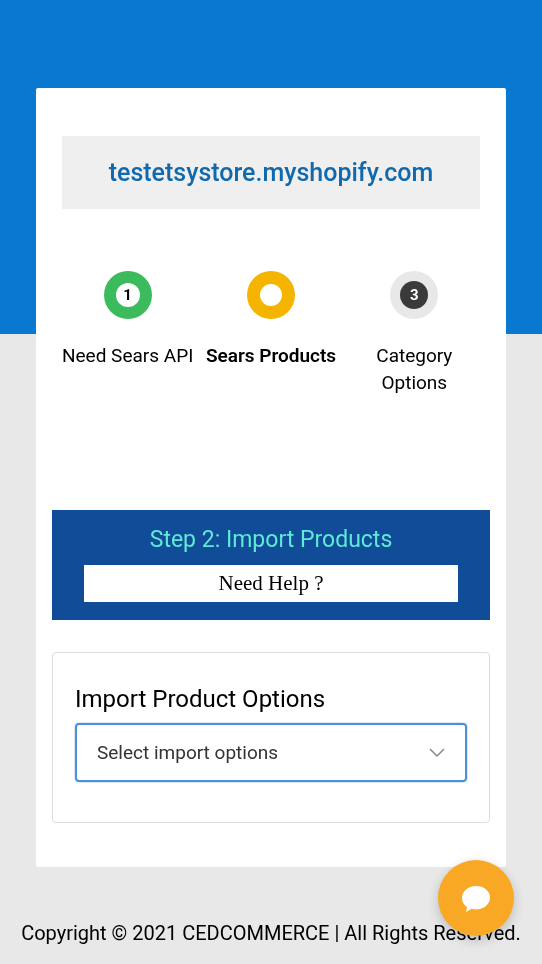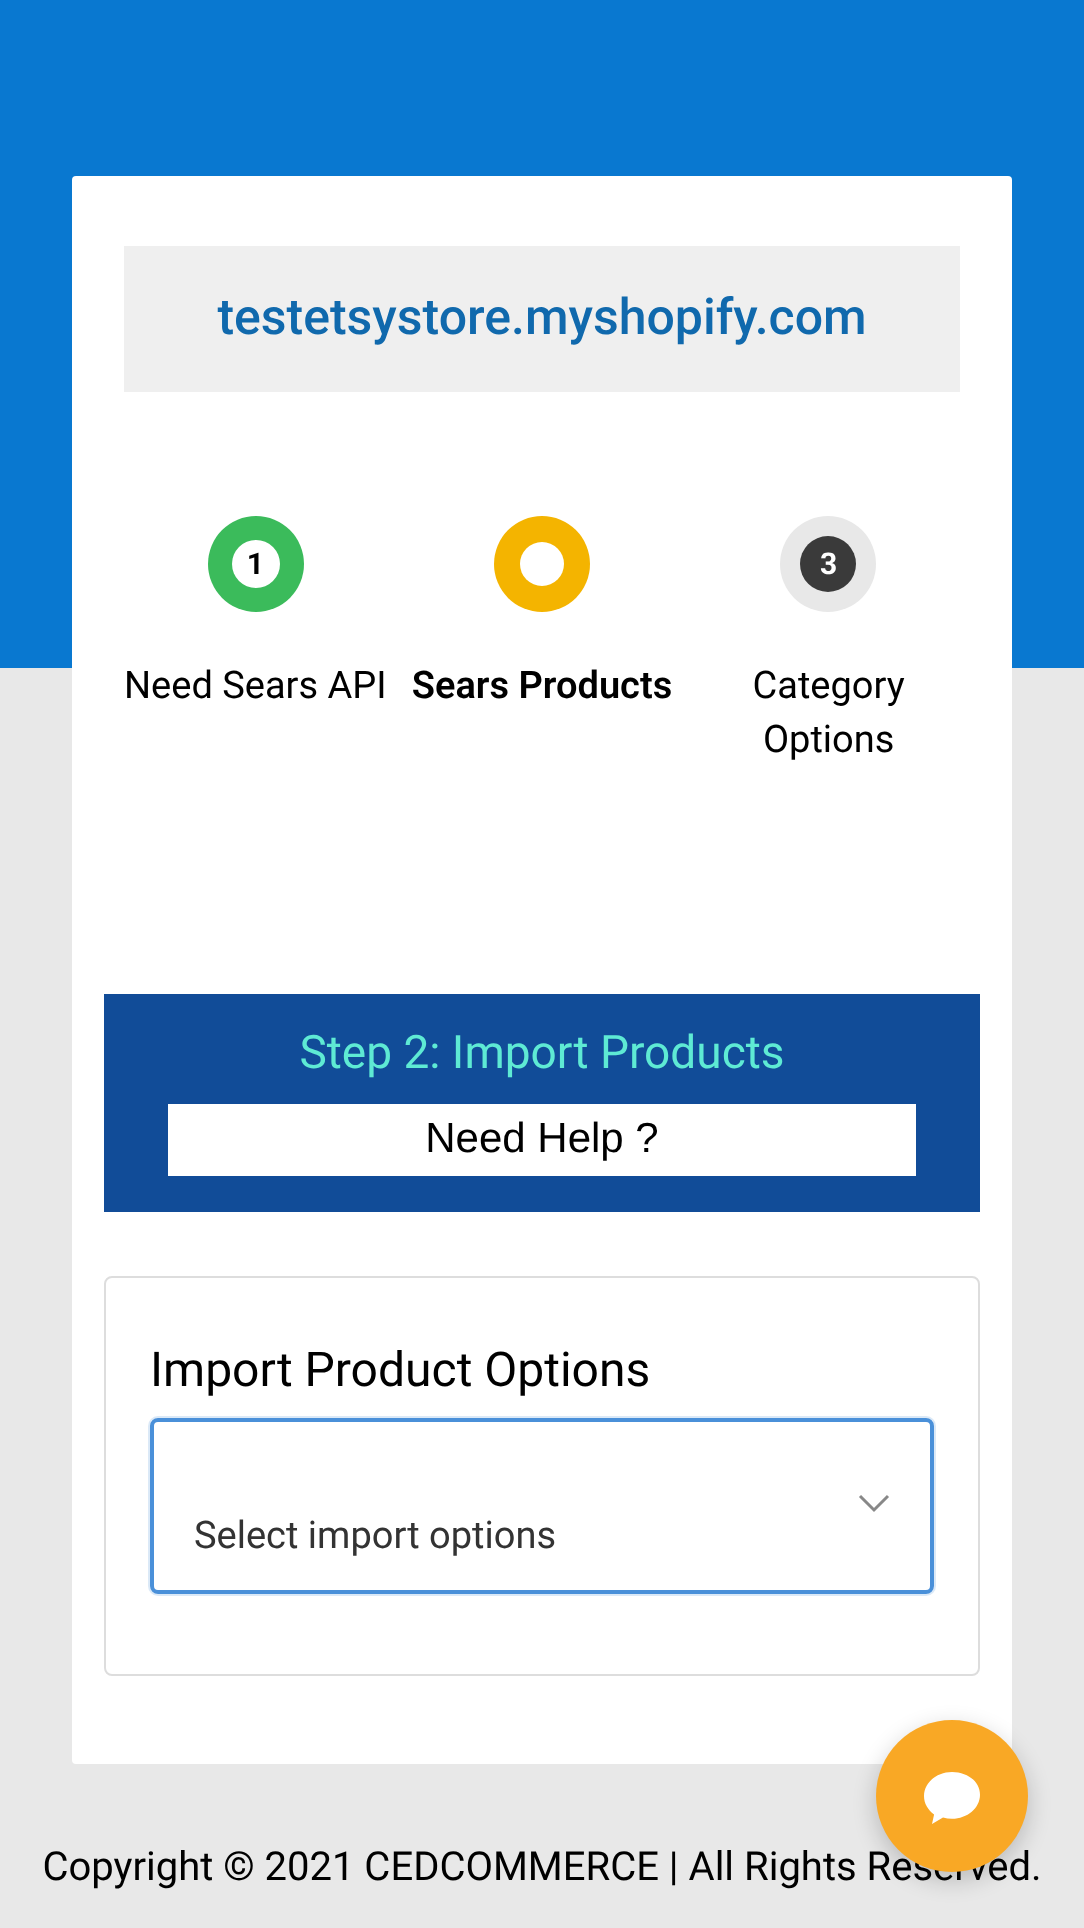--- a/index.html
+++ b/index.html
@@ -27,21 +27,21 @@
       background: #fff;
       position: absolute;
       top: 88px;
       left: 36px;
       right: 36px;
       padding: 0;
       border-radius: 2px;
     }
     .store-url-box {
       background: #efefef;
-      margin: 35px 26px 0 26px;
+      margin: 48px 26px 0 26px;
       padding: 22px 12px;
       text-align: center;
     }
     .store-url {
       color: #1069ad;
       font-size: 25px;
       font-weight: 500;
     }
     .steps-container {
       display: flex;
@@ -126,20 +126,21 @@
     }
     .need-help-btn {
       background: #fff;
       color: #000;
       font-size: 21px;
       padding: 6px 0;
       margin: 0 32px;
       cursor: pointer;
       border: none;
       width: calc(100% - 64px);
+      font-family: Liberation Serif, serif;
     }
     .options-card {
       border: 1px solid #ddd;
       border-radius: 4px;
       margin: 32px 16px 44px 16px;
       padding: 32px 22px 40px 22px;
     }
     .options-title {
       font-size: 24px;
       color: #000;
@@ -152,21 +153,20 @@
       padding: 16px 20px;
       display: flex;
       justify-content: space-between;
       align-items: center;
       cursor: pointer;
       box-shadow: 0 0 0 1px rgba(74,144,217,0.2);
     }
     .select-text {
       color: #333;
       font-size: 19px;
-      margin-top: 29px;
     }
     .chevron {
       color: #888;
       font-size: 14px;
     }
     .footer {
       position: absolute;
       bottom: 0;
       left: 0;
       right: 0;

